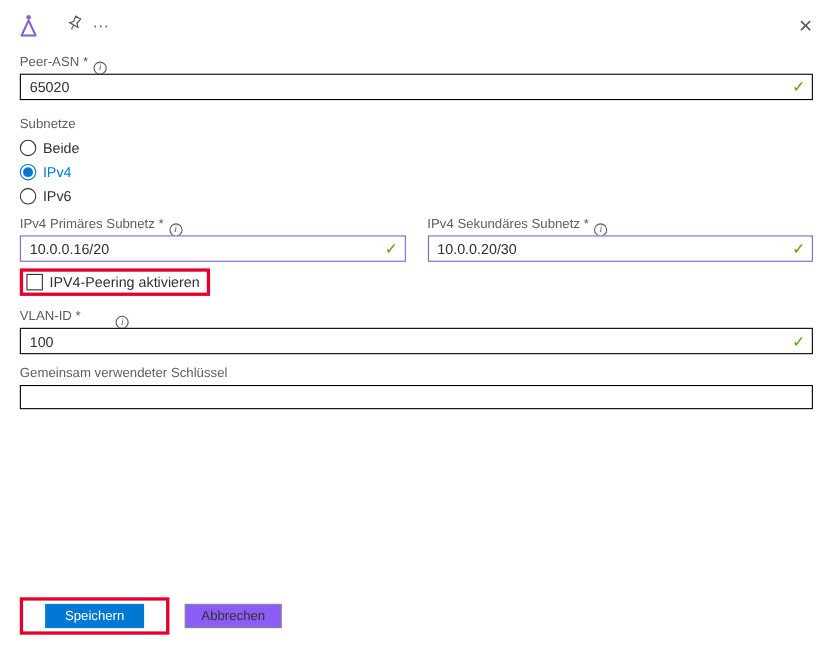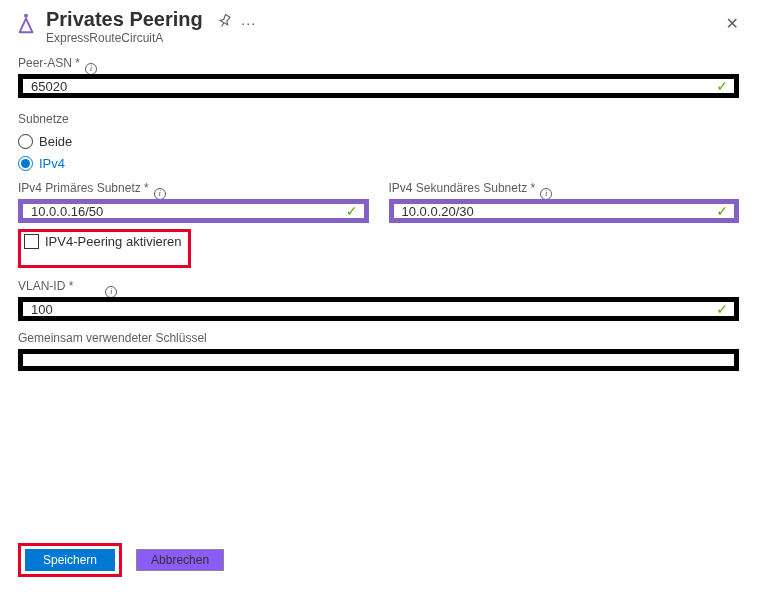--- a/index.html
+++ b/index.html
@@ -15,57 +15,53 @@
   .title-actions { margin-left:14px; display:flex; align-items:center; gap:10px; margin-top:6px; color:#605e5c; font-size:15px;}
   .spacer { flex:1; }
   .close-btn { font-size:16px; color:#605e5c; margin-top:6px; cursor:pointer; }
 
   .body { padding: 6px 18px 0 18px; }
   .label-row { display:flex; align-items:center; gap:5px; }
   .label { font-size:12px; color:#605e5c; margin-top:1px; margin-bottom:4px;}
   .req::after { content:" *"; color:#605e5c; }
   .info-icon { width:12px; height:12px; border:1px solid #605e5c; border-radius:50%; display:inline-flex; align-items:center; justify-content:center; font-size:9px; color:#605e5c; line-height:1; font-style:italic; font-family: "Times New Roman", serif; cursor:pointer; position:relative; top:4px;}
 
-  .field-full { position:relative; width:100%; height:24px; border:5px solid #000000; display:flex; align-items:center; padding:0 26px 0 8px; font-size:13px; background:#fff; }
+  .field-full { position:relative; width:100%; height:24px; border:1px solid #000000; display:flex; align-items:center; padding:0 26px 0 8px; font-size:13px; background:#fff; }
   .field-accent { border-color:#8661c5; }
   .check-icon { position:absolute; right:6px; top:50%; transform:translateY(-50%); color:#57a300; font-size:14px; }
 
   .radio-row { display:flex; align-items:center; gap:6px; height:22px; cursor:pointer;}
   .radio { width:15px; height:15px; border:1px solid #333; border-radius:50%; display:inline-flex; align-items:center; justify-content:center; }
   .radio.selected { border-color:#0078d4; }
   .radio .dot { display:none; width:9px; height:9px; border-radius:50%; background:#0078d4; }
   .radio.selected .dot { display:block; }
   .radio-row span.r-label { font-size:13px; color:#323130; }
   .radio-row.selected span.r-label { color:#0078d4; }
 
   .row2 { display:flex; gap:20px; margin-top:6px; }
   .col { flex:1;text-align:right; }
 
-  .highlight-box { display:inline-flex; align-items:center; border:3px solid #e4002b; padding:2px 6px 16px 3px; margin-top:6px; gap:6px; }
+  .highlight-box { display:inline-flex; align-items:center; border:3px solid #e4002b; padding:2px 6px 2px 3px; margin-top:6px; gap:6px; }
   .chk { width:15px; height:15px; border:1px solid #333; background:#fff; }
   .chk-label { font-size:13px; color:#323130; position:relative; }
 
   .footer { position:absolute; left:18px; bottom:18px; display:flex; align-items:center; gap:14px; }
-  .save-wrap { border:3px solid #e4002b; padding:3px 4px; }
+  .save-wrap { border:3px solid #e4002b; padding:3px 20px; }
   .btn-primary { background:#0078d4; color:#fff; border:none; height:22px; padding:0 18px; font-size:12px; cursor:pointer; }
   .btn-secondary { background:#8b5cf6; color:#323130; border:1px solid #8a8886; height:22px; padding:0 14px; font-size:12px; cursor:pointer; }
 </style>
 </head>
 <body>
 
 <div class="header">
   <div class="app-icon">
     <svg viewBox="0 0 20 24">
       <circle cx="10" cy="3" r="2.2" fill="#8661c5"></circle>
       <path d="M10 6 L3 21 L17 21 Z" fill="none" stroke="#8661c5" stroke-width="2" stroke-linejoin="round"></path>
     </svg>
-  </div>
-  <div class="titles">
-    <div class="title">Privates Peering</div>
-    <div class="subtitle">ExpressRouteCircuitA</div>
   </div>
   <div class="title-actions">
     <span style="cursor:pointer; transform:rotate(30deg); display:inline-block;">
       <svg width="14" height="14" viewBox="0 0 16 16">
           <path fill="none" stroke="#605e5c" stroke-width="1.3" d="M5 1 L11 1 L10 7 L13 10 L3 10 L6 7 Z M8 10 L8 15"></path>
         </svg>
     </span>
     <span style="cursor:pointer;">···</span>
   </div>
   <div class="spacer"></div>
@@ -89,30 +85,34 @@
   <div class="radio-row">
     <span class="radio"></span>
     <span class="r-label">Beide</span>
   </div>
   <div class="radio-row selected">
     <span class="radio selected">
         <span class="dot"></span>
       </span>
     <span class="r-label">IPv4</span>
   </div>
+  <div class="radio-row">
+    <span class="radio"></span>
+    <span class="r-label">IPv6</span>
+  </div>
 
   
   <div class="row2">
     <div class="col">
       <div class="label-row">
         <span class="label req">IPv4 Primäres Subnetz</span>
         <span class="info-icon">i</span>
       </div>
       <div class="field-full field-accent">
-        <span>10.0.0.16/50</span>
+        <span>10.0.0.16/20</span>
         <span class="check-icon">✓</span>
       </div>
     </div>
     <div class="col">
       <div class="label-row">
         <span class="label req">IPv4 Sekundäres Subnetz</span>
         <span class="info-icon">i</span>
       </div>
       <div class="field-full field-accent">
         <span>10.0.0.20/30</span>

